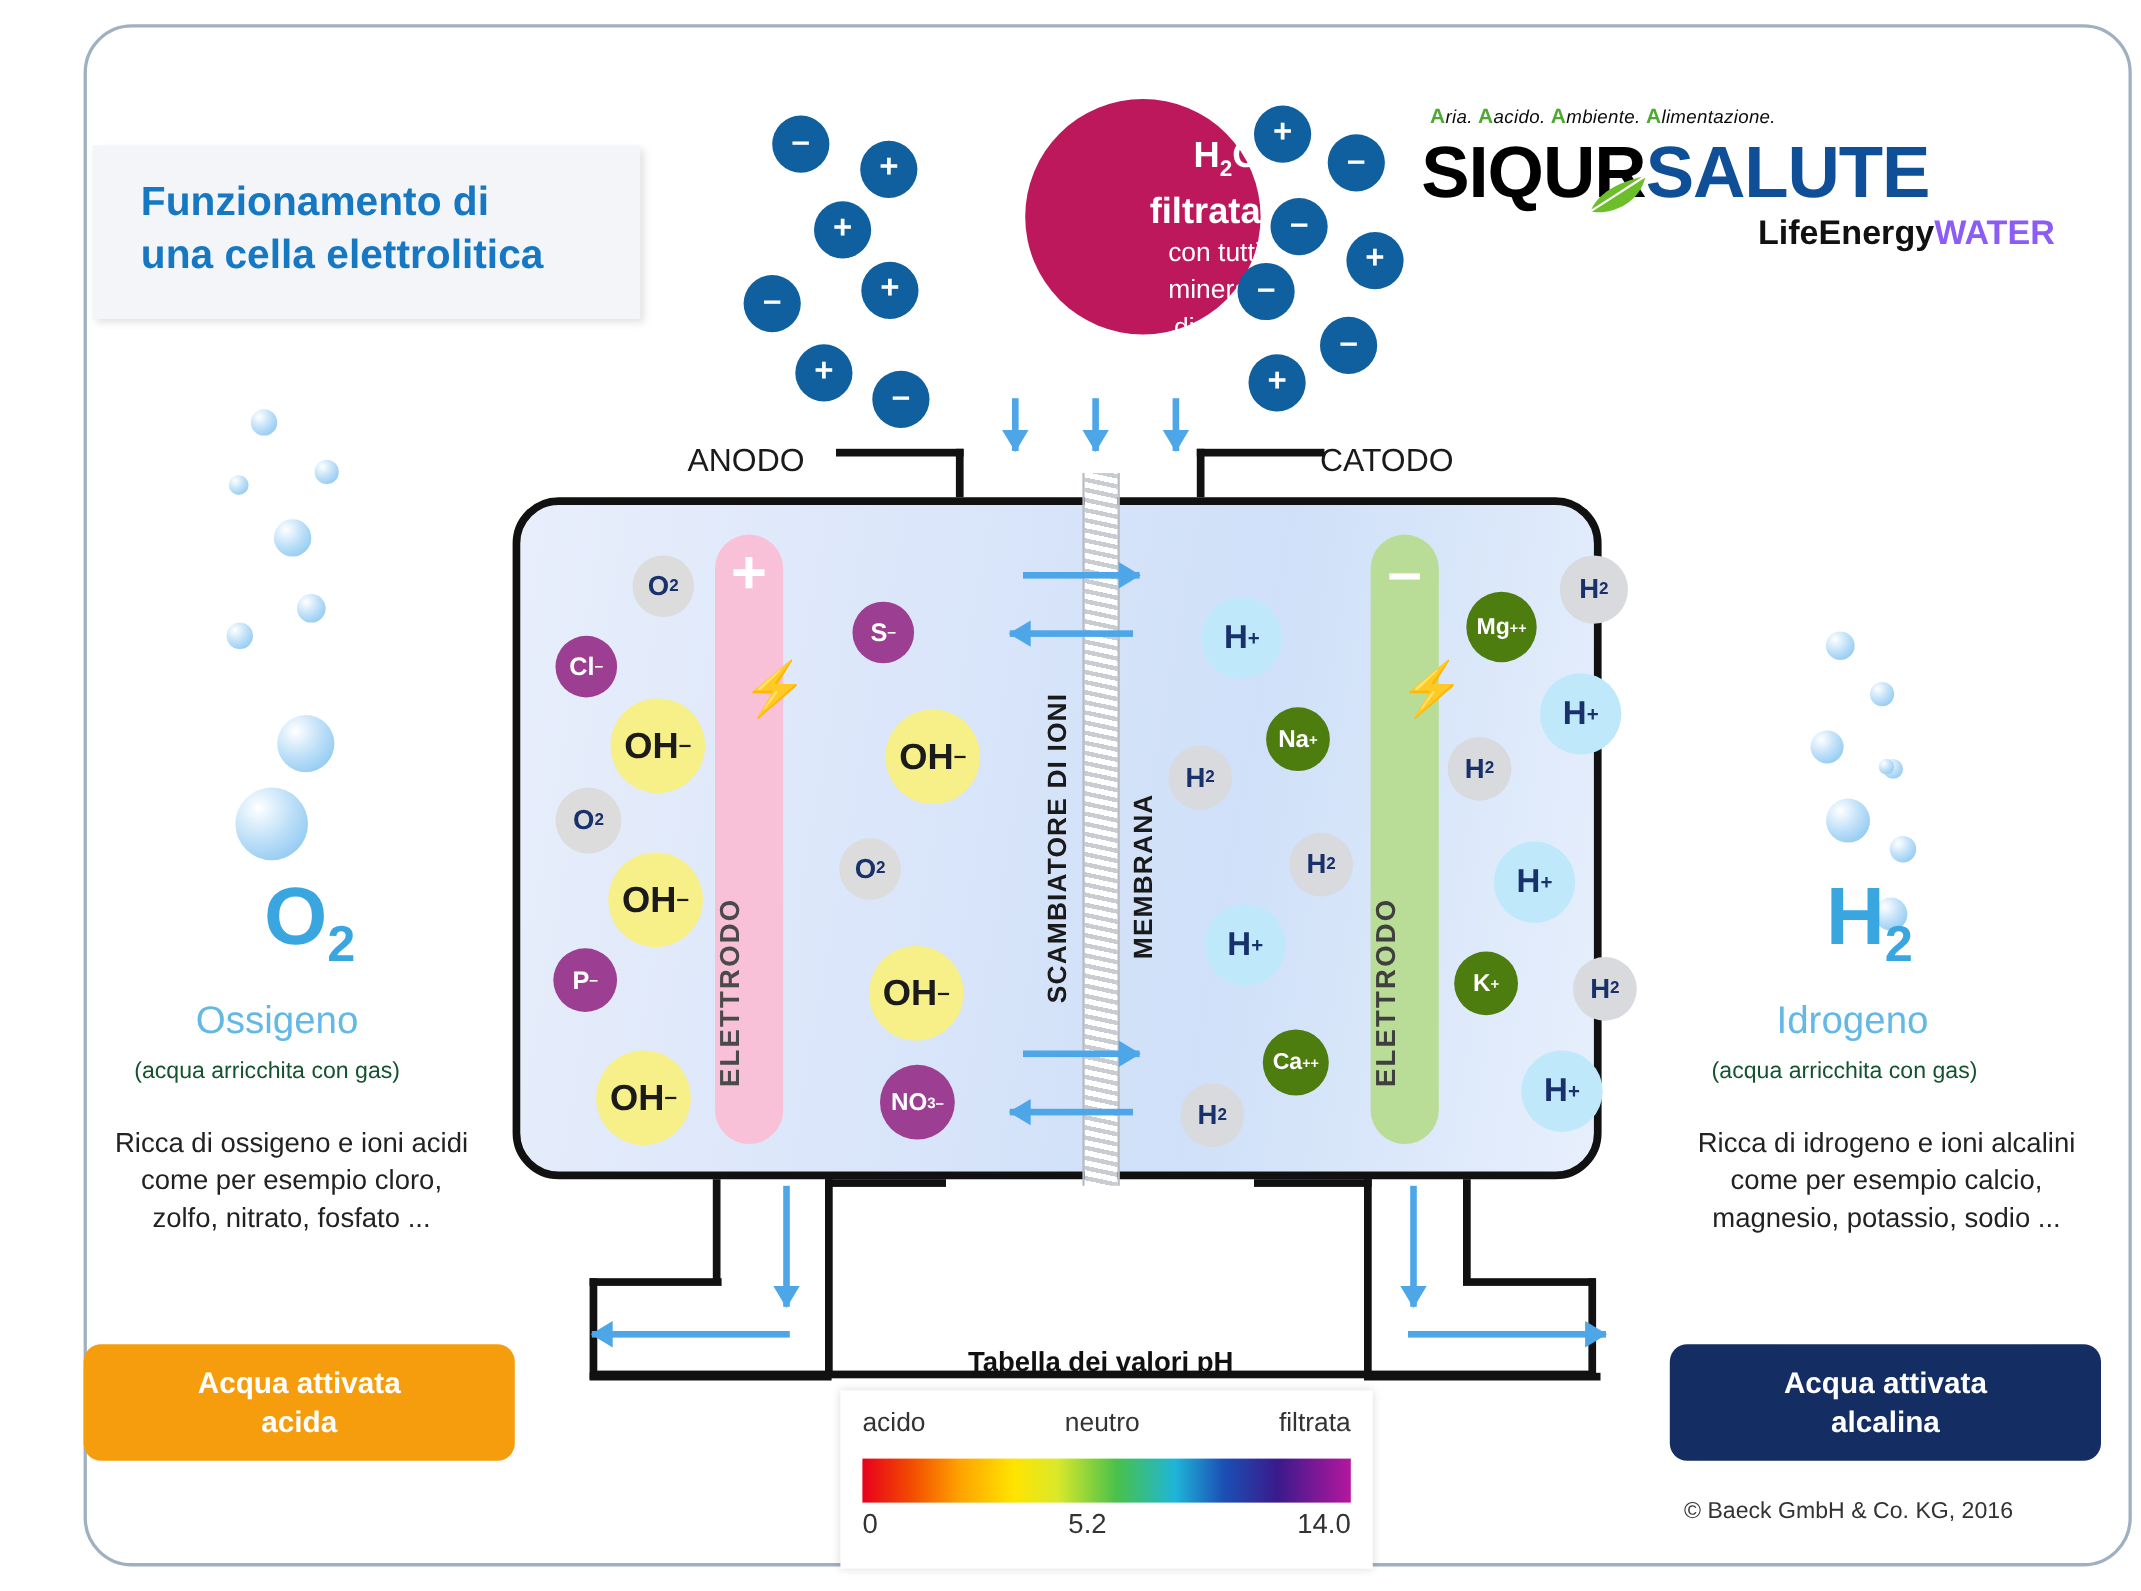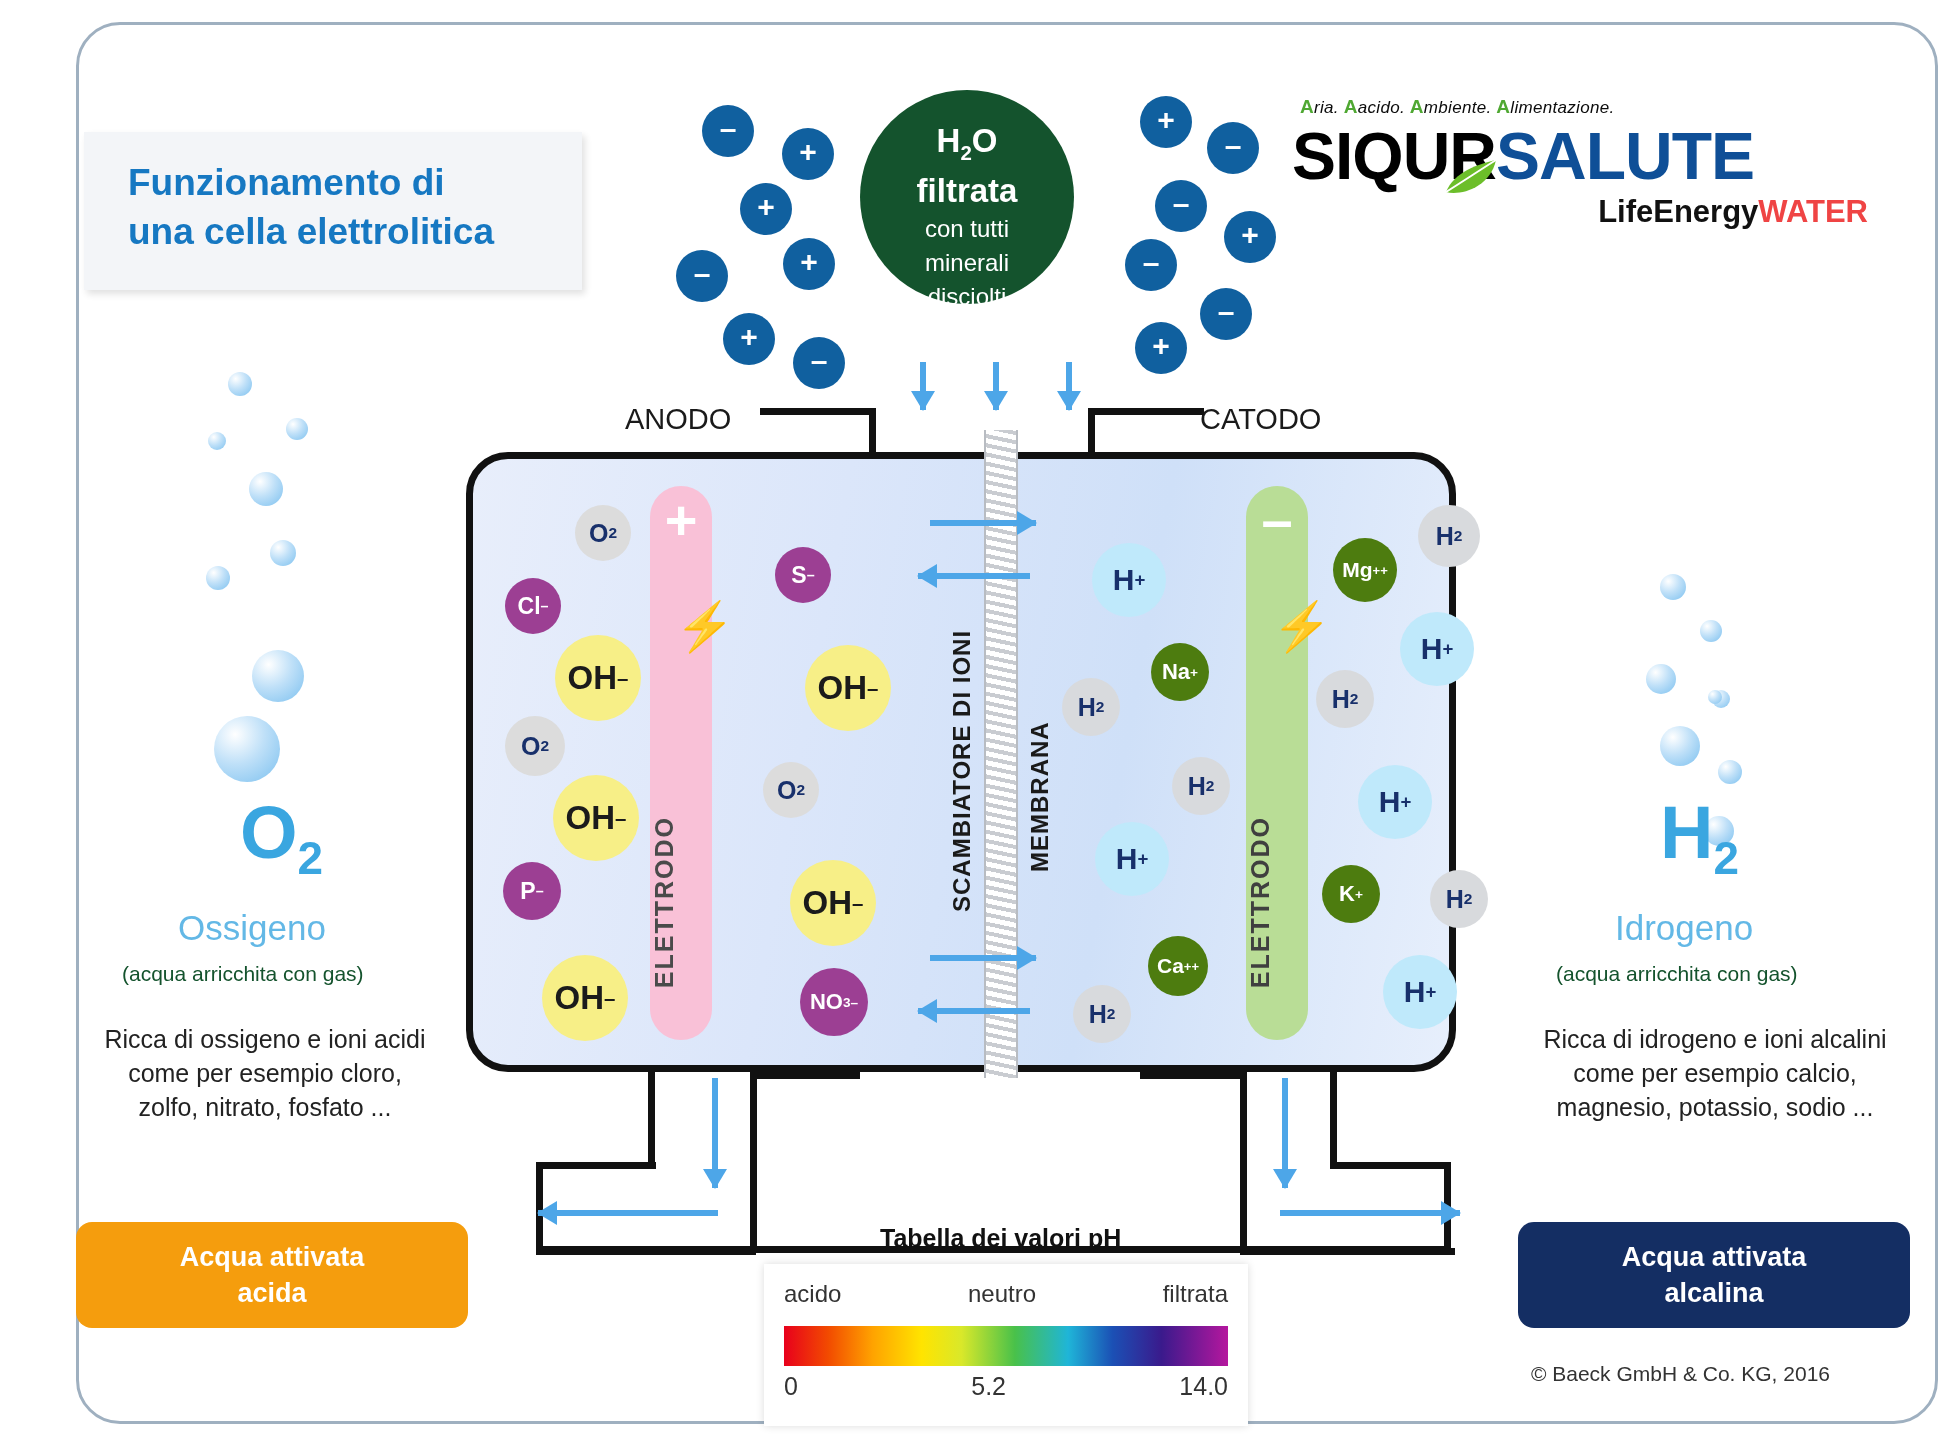--- a/index.html
+++ b/index.html
@@ -15,24 +15,24 @@
   
   .logo{position:absolute;left:1292px;top:96px;width:580px;height:140px;}
   .logo-top{position:absolute;left:8px;top:0px;font-size:19px;font-weight:bold;color:#0b0b0b;letter-spacing:.3px;}
   .logo-top i{font-style:italic;font-weight:normal;font-size:17px;}
   .logo-top .g{color:#4fa832;}
   .logo-main{position:absolute;left:0px;top:22px;font-size:66px;font-weight:bold;letter-spacing:-1px;}
   .logo-main .blue{color:#0f4f97;}
   .logo-main .green{color:#000000;}
   .logo-leaf{position:absolute;left:152px;top:62px;width:54px;height:38px;}
   .logo-sub{position:absolute;right:4px;top:98px;font-size:31px;font-weight:bold;color:#111;}
-  .logo-sub .w{color:#ef4444;}
-
-  
-  .h2o{position:absolute;left:860px;top:90px;width:214px;height:214px;border-radius:50%;background:#14532d;color:#fff;text-align:center;}
+  .logo-sub .w{color:#8b5cf6;}
+
+  
+  .h2o{position:absolute;left:932px;top:90px;width:214px;height:214px;border-radius:50%;background:#be185d;color:#fff;text-align:right;}
   .h2o .t1{margin-top:32px;font-size:33px;font-weight:bold;line-height:38px;}
   .h2o .t2{font-size:24px;line-height:30px;margin-top:4px;}
 
   
   .pm{position:absolute;border-radius:50%;background:#10609f;color:#fff;font-weight:bold;text-align:center;}
 
   
   .cell{position:absolute;left:466px;top:452px;width:990px;height:620px;border:7px solid #111;border-radius:42px;background:linear-gradient(100deg,#e8eefb 0%,#dbe6fa 35%,#cfe0f8 65%,#e7effc 100%);box-sizing:border-box;}
   .anodo-label{position:absolute;left:625px;top:403px;font-size:29px;color:#1a1a1a;}
   .catodo-label{position:absolute;left:1200px;top:403px;font-size:29px;color:#1a1a1a;}

